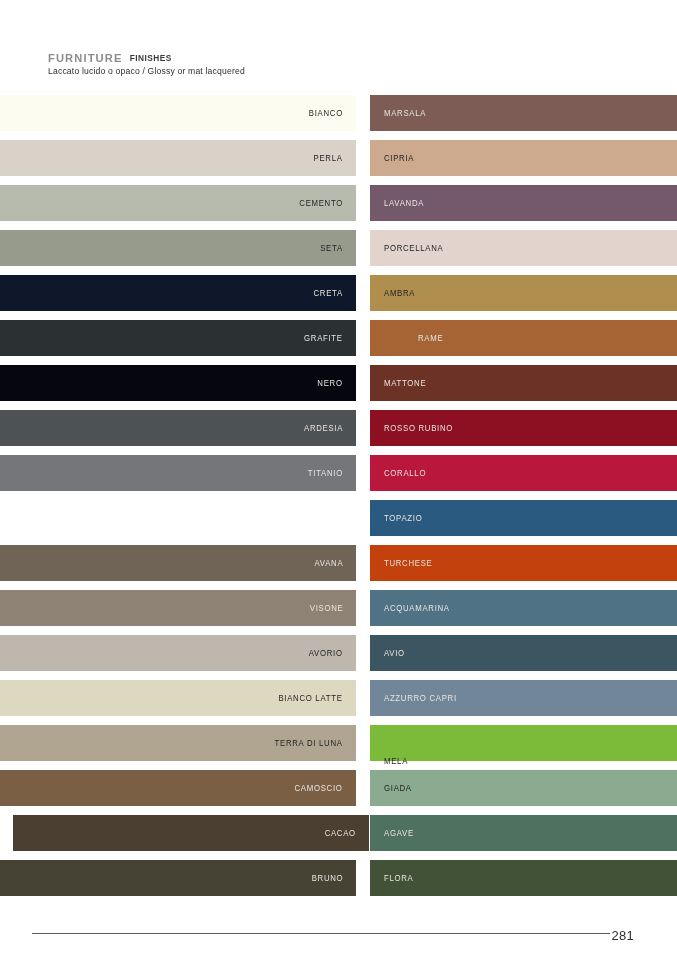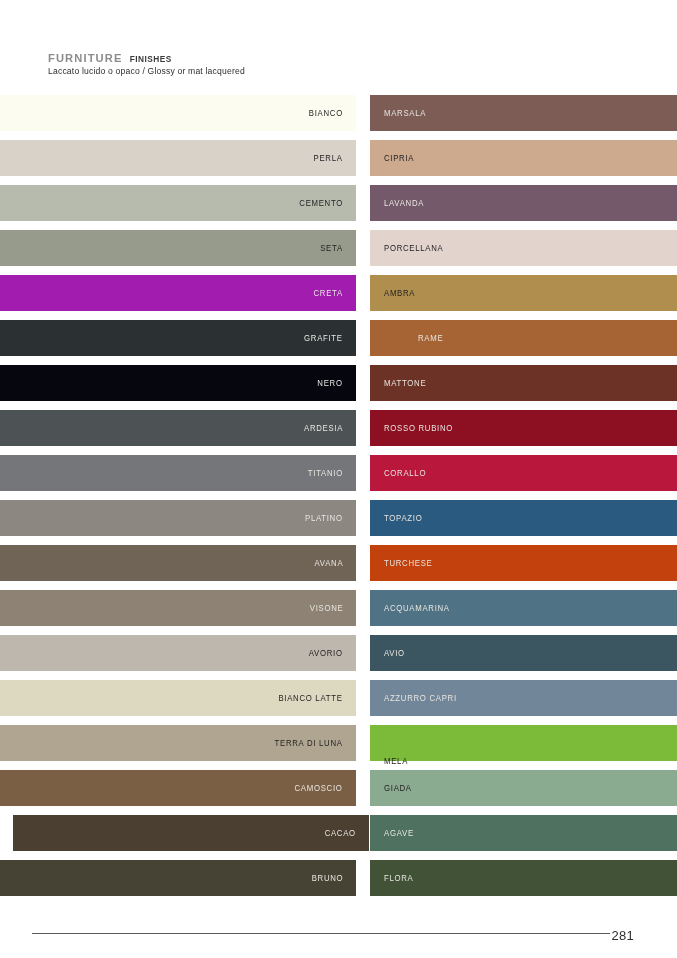--- a/index.html
+++ b/index.html
@@ -16,21 +16,21 @@
   }
 
   
   .header {
     position: absolute;
     left: 48px;
     top: 52px;
   }
   .title-line {
     display: flex;
-    align-items: flex-end;
+    align-items: center;
     gap: 5px;
     white-space: nowrap;
   }
   .title-main {
     font-size: 11.5px;
     font-weight: bold;
     letter-spacing: 1.15px;
     color: #8c8c8c;
     transform: scaleX(0.97);
     transform-origin: left center;
@@ -155,21 +155,21 @@
     </div>
     <div class="swatch-row">
       <div class="swatch left" style="background: rgb(150, 155, 140);">
         <span class="swatch-label" style="color: rgb(35, 35, 35);">SETA</span>
       </div>
       <div class="swatch right" style="background: rgb(227, 211, 205);">
         <span class="swatch-label" style="color: rgb(35, 35, 35);">PORCELLANA</span>
       </div>
     </div>
     <div class="swatch-row">
-      <div class="swatch left" style="background: #a21caf;">
+      <div class="swatch left" style="background: #0f172a;">
         <span class="swatch-label" style="color: rgb(232, 230, 225);">CRETA</span>
       </div>
       <div class="swatch right" style="background: rgb(176, 143, 78);">
         <span class="swatch-label" style="color: rgb(35, 35, 35);">AMBRA</span>
       </div>
     </div>
     <div class="swatch-row">
       <div class="swatch left" style="background: rgb(43, 49, 51);">
         <span class="swatch-label" style="color: rgb(232, 230, 225);">GRAFITE</span>
       </div>
@@ -195,23 +195,20 @@
     </div>
     <div class="swatch-row">
       <div class="swatch left" style="background: rgb(116, 118, 122);">
         <span class="swatch-label" style="color: rgb(232, 230, 225);">TITANIO</span>
       </div>
       <div class="swatch right" style="background: rgb(185, 23, 60);">
         <span class="swatch-label" style="color: rgb(232, 230, 225);">CORALLO</span>
       </div>
     </div>
     <div class="swatch-row">
-      <div class="swatch left" style="background: rgb(140, 136, 129);">
-        <span class="swatch-label" style="color: rgb(232, 230, 225);">PLATINO</span>
-      </div>
       <div class="swatch right" style="background: rgb(43, 90, 128);">
         <span class="swatch-label" style="color: rgb(232, 230, 225);">TOPAZIO</span>
       </div>
     </div>
     <div class="swatch-row">
       <div class="swatch left" style="background: rgb(112, 100, 87);">
         <span class="swatch-label" style="color: rgb(232, 230, 225);">AVANA</span>
       </div>
       <div class="swatch right" style="background: #c2410c;">
         <span class="swatch-label" style="color: rgb(232, 230, 225);">TURCHESE</span>

